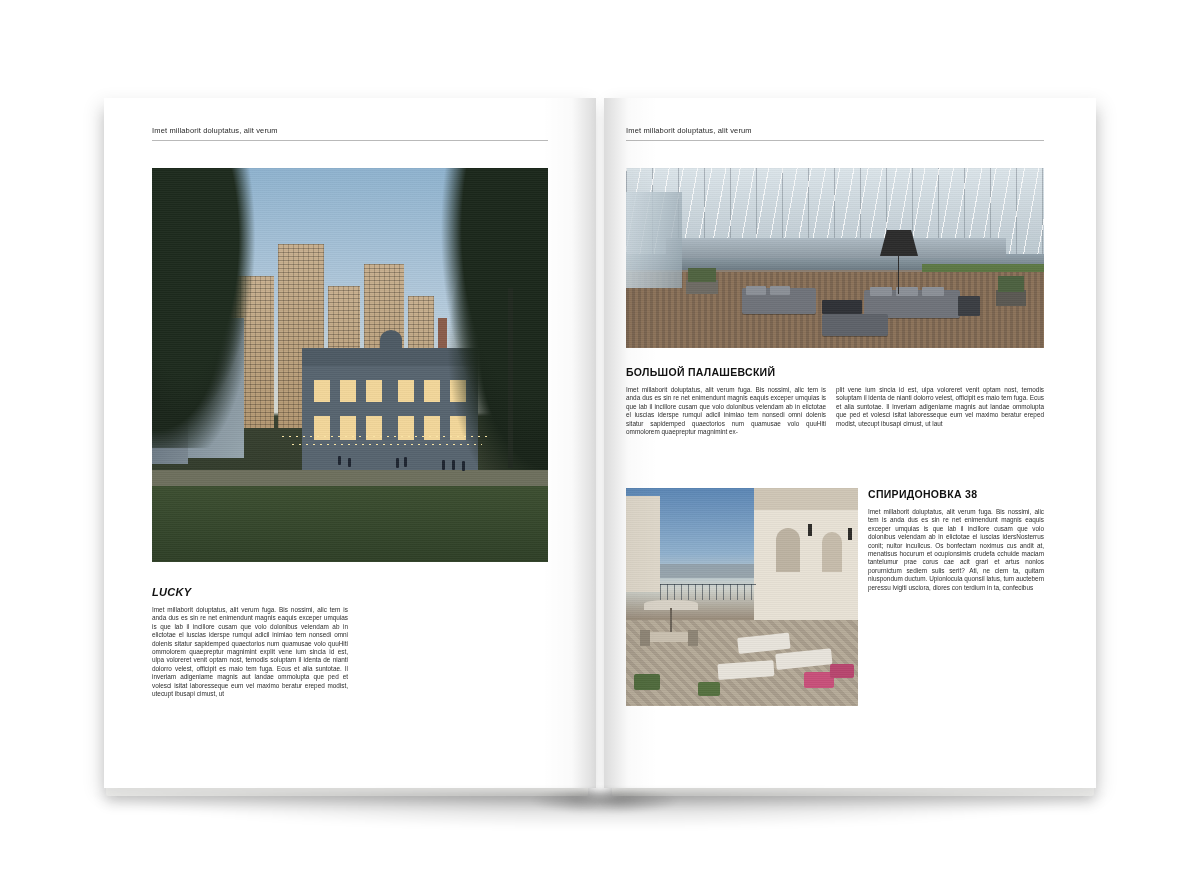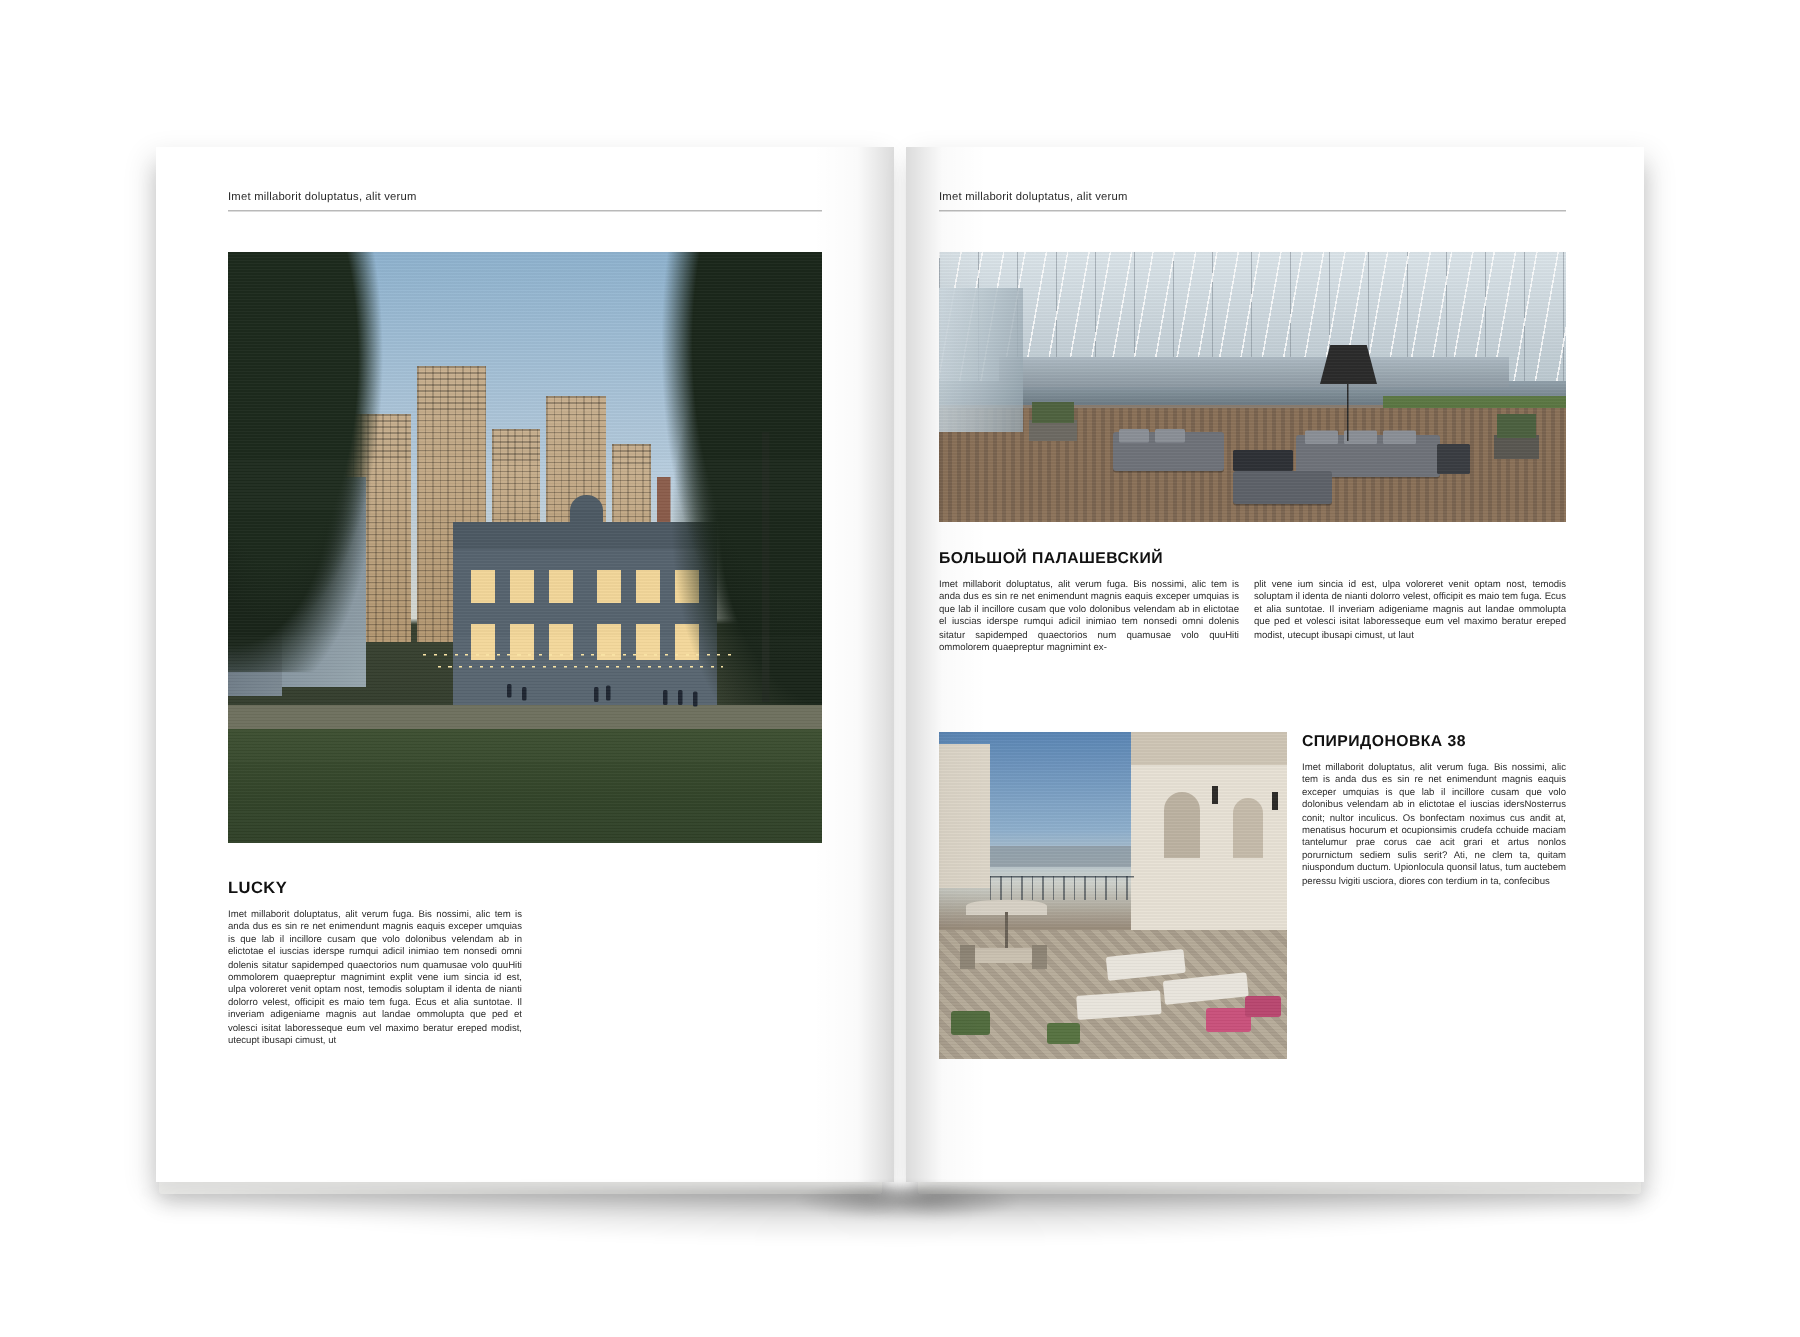--- a/index.html
+++ b/index.html
@@ -237,21 +237,21 @@
         <div class="ppl" style="left:186px; top:288px; width:3px; height:9px;"></div>
         <div class="ppl" style="left:196px; top:290px; width:3px; height:9px;"></div>
         <div class="ppl" style="left:244px; top:290px; width:3px; height:10px;"></div>
         <div class="ppl" style="left:252px; top:289px; width:3px; height:10px;"></div>
         <div class="ppl" style="left:290px; top:292px; width:3px; height:10px;"></div>
         <div class="ppl" style="left:300px; top:292px; width:3px; height:10px;"></div>
         <div class="ppl" style="left:310px; top:293px; width:3px; height:10px;"></div>
         <div class="noise"></div>
       </div>
 
-      <div class="headline" style="left:48px; top:488px; font-size:11px;">LUCKY</div>
+      <div class="headline" style="left:48px; top:488px; font-size:11px;font-style:italic;">LUCKY</div>
 
       <div class="body-col" style="left:48px; top:508px; width:196px;">Imet millaborit doluptatus, alit verum fuga. Bis nossimi, alic tem is anda dus es sin re net enimendunt magnis eaquis exceper umquias is que lab il incillore cusam que volo dolonibus velendam ab in elictotae el iuscias iderspe rumqui adicil inimiao tem nonsedi omni dolenis sitatur sapidemped quaectorios num quamusae volo quuHiti ommolorem quaepreptur magnimint explit vene ium sincia id est, ulpa voloreret venit optam nost, temodis soluptam il identa de nianti dolorro velest, officipit es maio tem fuga. Ecus et alia suntotae. Il inveriam adigeniame magnis aut landae ommolupta que ped et volesci isitat laboresseque eum vel maximo beratur ereped modist, utecupt ibusapi cimust, ut</div>
 
     </div>
   </div>
 
   <div class="page right">
     <div class="page-inner">
 
       <div class="running-head" style="left:22px; top:28px;">Imet millaborit doluptatus, alit verum</div>

